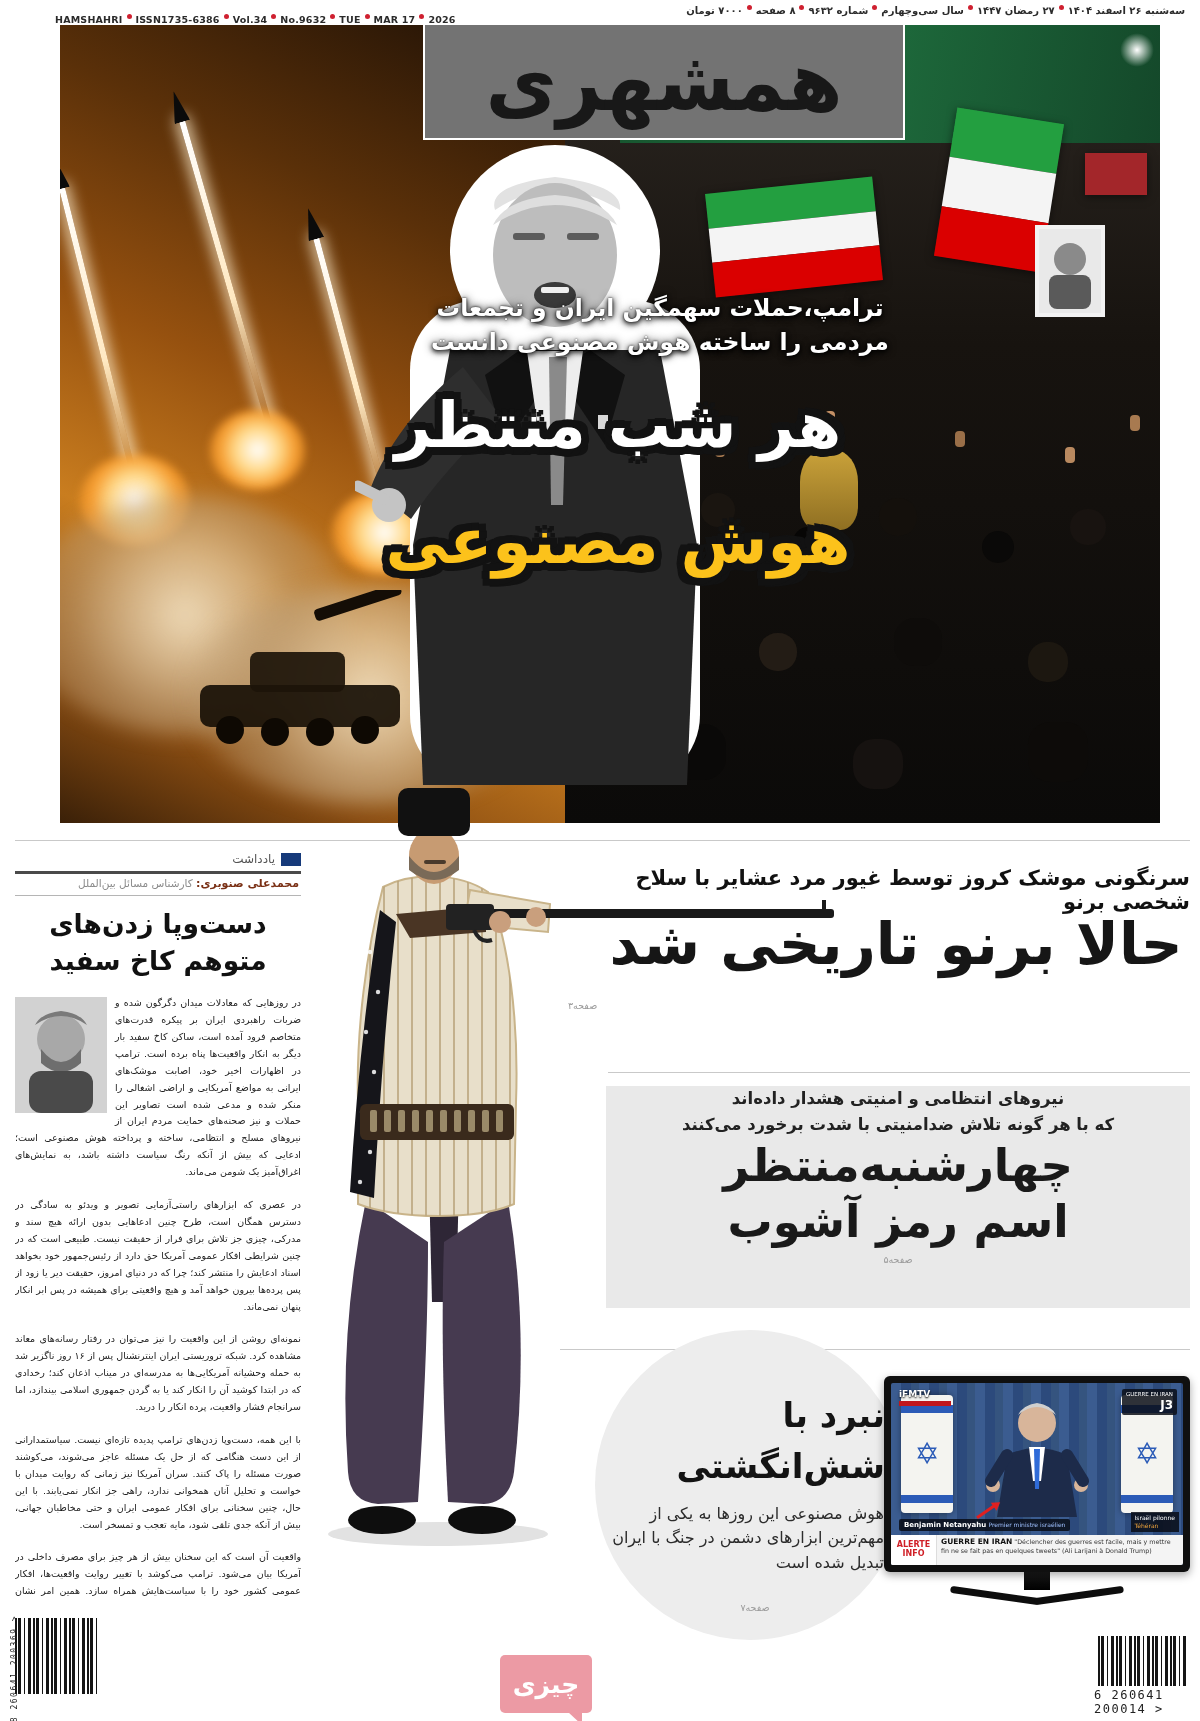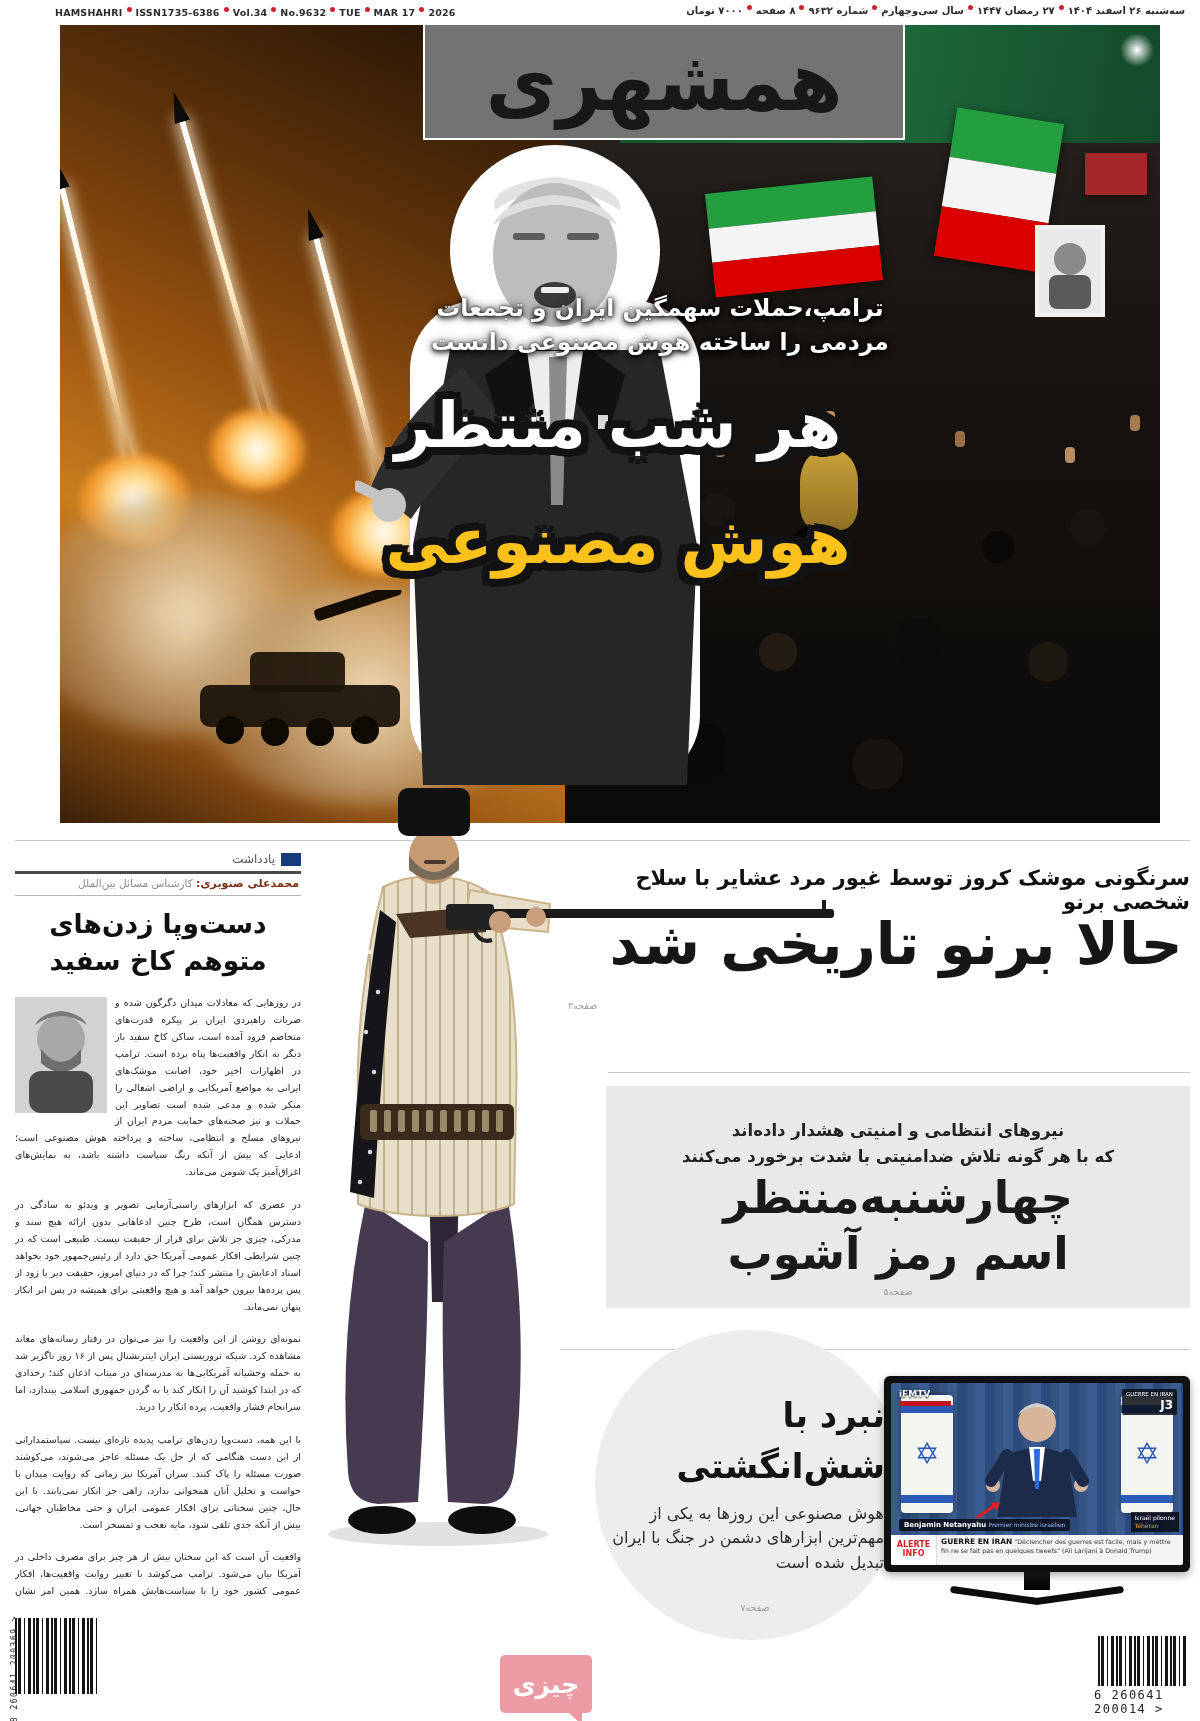--- a/index.html
+++ b/index.html
@@ -3,21 +3,21 @@
 <meta charset="utf-8">
 <style>
   html,body{margin:0;padding:0;background:#fff;}
   *{box-sizing:border-box;}
   .page{position:relative;width:1200px;height:1721px;background:#fff;overflow:hidden;
         font-family:"DejaVu Sans",sans-serif;color:#1a1a1a;}
   .abs{position:absolute;}
 
   
   .topbar{top:4px;left:0;width:1200px;height:20px;font-size:9.5px;font-weight:bold;color:#2b2b2b;}
-  .topbar-left{position:absolute;left:55px;top:3px;letter-spacing:.2px;white-space:nowrap;}
+  .topbar-left{position:absolute;left:55px;top:10px;letter-spacing:.2px;white-space:nowrap;}
   .topbar-right{position:absolute;right:15px;top:1px;direction:rtl;white-space:nowrap;font-size:10px;}
   .reddot{display:inline-block;width:5px;height:5px;border-radius:50%;background:#cf2030;margin:0 4px 4px 4px;}
 
   
   .hero{top:25px;left:60px;width:1100px;height:798px;overflow:hidden;background:#0e0c0a;}
   .hero-left{position:absolute;left:0;top:0;width:505px;height:798px;
     background:linear-gradient(205deg,#1d1006 0%,#5a3009 26%,#96510f 48%,#c97d1f 68%,#8a4d12 86%,#3a2008 100%);}
   .streak{position:absolute;width:6px;border-radius:3px;
     background:linear-gradient(to top,rgba(255,230,180,0) 0%,#ffe9c2 45%,#ffffff 100%);
     box-shadow:0 0 14px 4px rgba(255,240,210,.75);transform-origin:bottom center;}
@@ -80,21 +80,21 @@
   
   .shooter{top:772px;left:278px;z-index:2;}
   .brno-kicker{top:866px;left:620px;width:570px;direction:rtl;text-align:right;
     font-size:21px;font-weight:900;color:#111;z-index:3;}
   .brno-head{top:910px;left:600px;width:592px;text-align:center;direction:rtl;
     font-size:58px;font-weight:900;color:#161616;z-index:3;letter-spacing:-1px;}
   .pageref{font-size:9.5px;color:#9a9a9a;direction:rtl;}
 
   
   .graybox{top:1086px;left:606px;width:584px;height:222px;background:#e9e9e9;direction:rtl;
-    text-align:center;padding-top:32px;z-index:3;}
+    text-align:center;padding-top:0;z-index:3;}
   .gb-kick{font-size:16.5px;font-weight:bold;color:#222;line-height:26px;}
   .gb-head{font-size:45px;font-weight:900;color:#1a1a1a;line-height:56px;letter-spacing:-1px;}
   .gb-page{margin-top:4px;}
 
   
   .graycircle{top:1330px;left:595px;width:310px;height:310px;border-radius:50%;background:#ededed;z-index:1;}
   .six-head{top:1390px;left:640px;width:245px;direction:rtl;text-align:right;
     font-size:34px;font-weight:900;color:#141414;line-height:1.5;z-index:3;}
   .six-body{top:1502px;left:612px;width:272px;direction:rtl;text-align:right;
     font-size:16px;color:#2c2c2c;line-height:1.52;z-index:3;}

